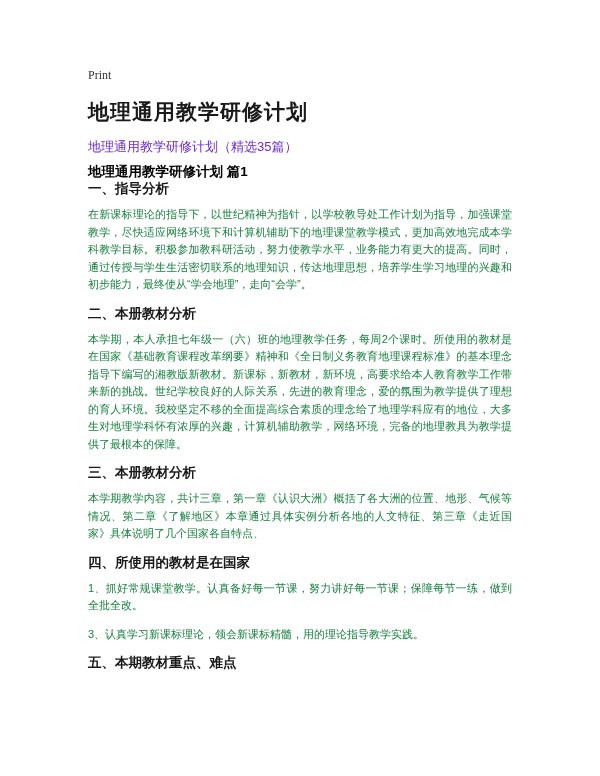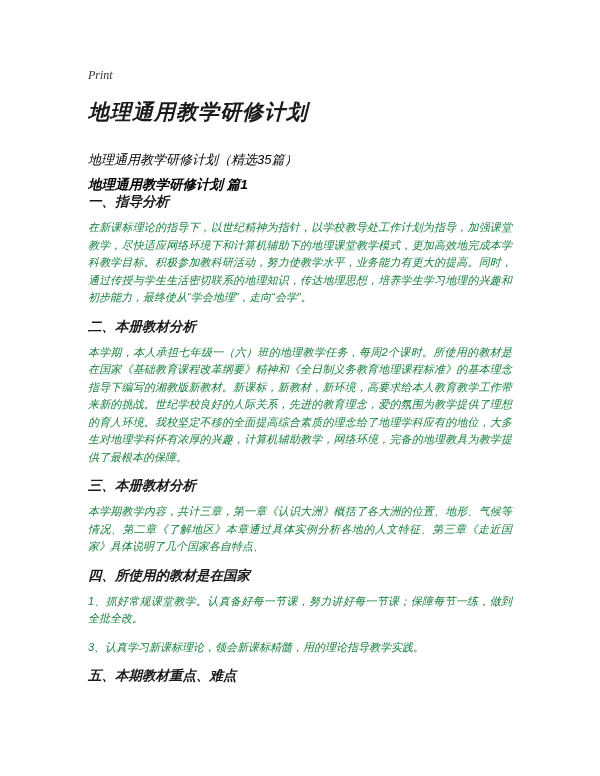--- a/index.html
+++ b/index.html
@@ -9,44 +9,43 @@
     height: 776px;
     font-family: "Liberation Sans", "DejaVu Sans", sans-serif;
     color: #333333;
     overflow: hidden;
   }
   .page {
     width: 600px;
     height: 544px;
     background: #ffffff;
     padding: 65px 88px 0 88px;
-    font-style: italic;
   }
   .print-link {
     display: inline-block;
     font-family: "Liberation Serif", "DejaVu Serif", serif;
     font-size: 12px;
     line-height: 14px;
     color: #333333;
     cursor: pointer;
     text-decoration: none;
   }
   .doc-title {
     margin-top: 16px;
     font-size: 21px;
     line-height: 26px;
     font-weight: bold;
     color: #1a1a1a;
     letter-spacing: 1px;
   }
   .doc-subtitle {
-    margin-top: 26px;
+    margin-top: 13px;
     font-size: 13px;
     line-height: 17px;
-    color: #000000;
+    color: #6d28d9;
   }
   .article-heading {
     margin-top: 8px;
     font-size: 13.5px;
     line-height: 17px;
     font-weight: bold;
     color: #000000;
   }
   .section-heading {
     margin-bottom: 9px;

